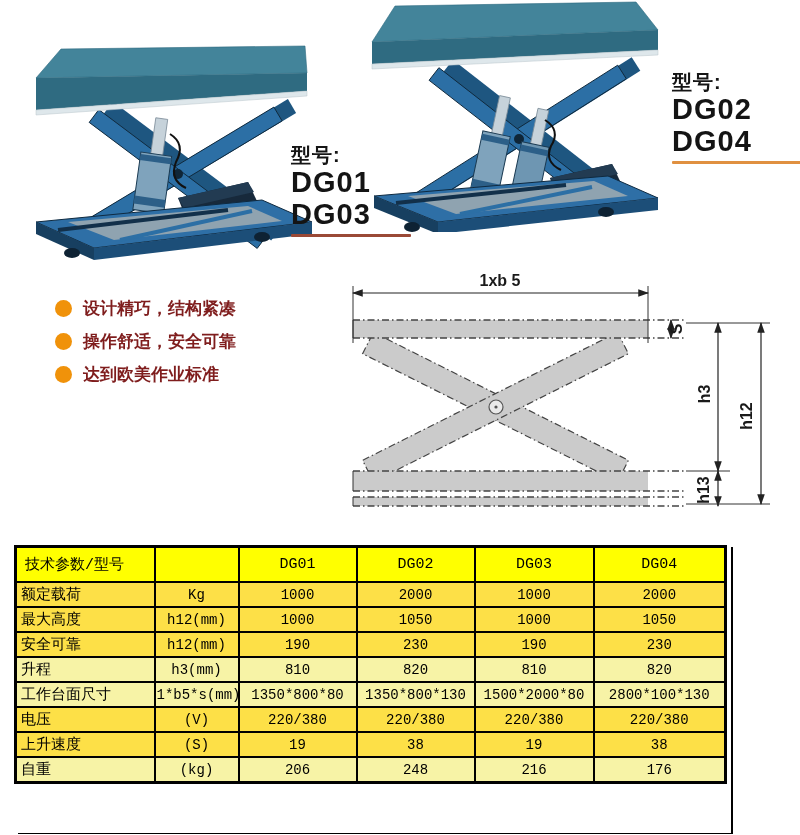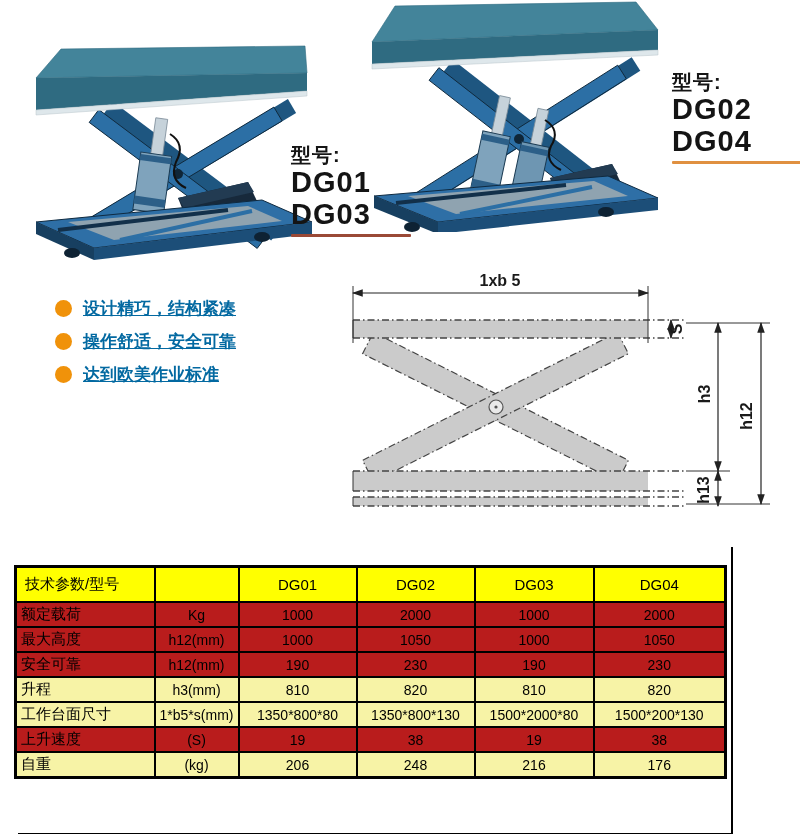--- a/index.html
+++ b/index.html
@@ -16,30 +16,30 @@
   .model-prefix{font-size:20px;font-weight:700;letter-spacing:1px;color:#151515;}
   .model-line{font-size:29px;font-weight:800;letter-spacing:1px;color:#141414;margin-top:3px;}
   .model-underline{height:3px;margin-top:5px;border-radius:1px;}
   #model-left .model-underline{width:120px;background:#9a4936;}
   #model-right .model-underline{width:138px;background:#e09040;}
 
   
   .features{position:absolute;left:55px;top:297px;list-style:none;margin:0;padding:0;}
   .feature{display:flex;align-items:center;margin-bottom:10px;}
   .dot{width:17px;height:17px;border-radius:50%;background:#f0920a;flex:0 0 17px;margin-right:11px;}
-  .ftext{font-size:17px;font-weight:700;color:#0369a1;white-space:nowrap;text-decoration:underline;}
+  .ftext{font-size:17px;font-weight:700;color:#7f1d1d;white-space:nowrap;}
 
   
   .table-wrap{position:absolute;left:14px;top:545px;}
   table.spec{border-collapse:collapse;table-layout:fixed;width:712px;
-    font-family:Liberation Sans, sans-serif;margin-top:20px;}
+    font-family:Liberation Mono, monospace;}
   table.spec th,table.spec td{border:2px solid #000;overflow:hidden;white-space:nowrap;}
   table.spec th{height:31px;background:var(--header-bg,#ffff00);font-weight:400;font-size:15px;text-align:center;}
   table.spec th.param{text-align:left;padding-left:8px;}
-  table.spec td{height:21px;font-size:14px;text-align:center;background:#b91c1c;}
+  table.spec td{height:21px;font-size:14px;text-align:center;background:#fde047;}
   table.spec td.param{text-align:left;padding-left:4px;font-size:15px;}
   table.spec tr.hl td{background:var(--highlight-bg,#f7f3a6);}
   .shadow-v{position:absolute;left:731px;top:547px;width:2px;height:287px;background:#000;}
   .shadow-h{position:absolute;left:18px;top:833px;width:715px;height:1px;background:#000;}
 
   
   .diagram{position:absolute;left:338px;top:266px;}
   .dim{stroke:#222;stroke-width:1.2;fill:none;}
   .ext{stroke:#333;stroke-width:1;fill:none;}
   .dashy{stroke:#444;stroke-width:1.3;fill:none;stroke-dasharray:7 3 1.5 3;}
@@ -277,21 +277,29 @@
           <td>820</td>
           <td>810</td>
           <td>820</td>
         </tr>
         <tr class="hl">
           <td class="param">工作台面尺寸</td>
           <td>1*b5*s(mm)</td>
           <td>1350*800*80</td>
           <td>1350*800*130</td>
           <td>1500*2000*80</td>
-          <td>1500*200*130</td>
+          <td>2800*100*130</td>
+        </tr>
+        <tr>
+          <td class="param">电压</td>
+          <td>(V)</td>
+          <td>220/380</td>
+          <td>220/380</td>
+          <td>220/380</td>
+          <td>220/380</td>
         </tr>
         <tr>
           <td class="param">上升速度</td>
           <td>(S)</td>
           <td>19</td>
           <td>38</td>
           <td>19</td>
           <td>38</td>
         </tr>
         <tr class="hl">

